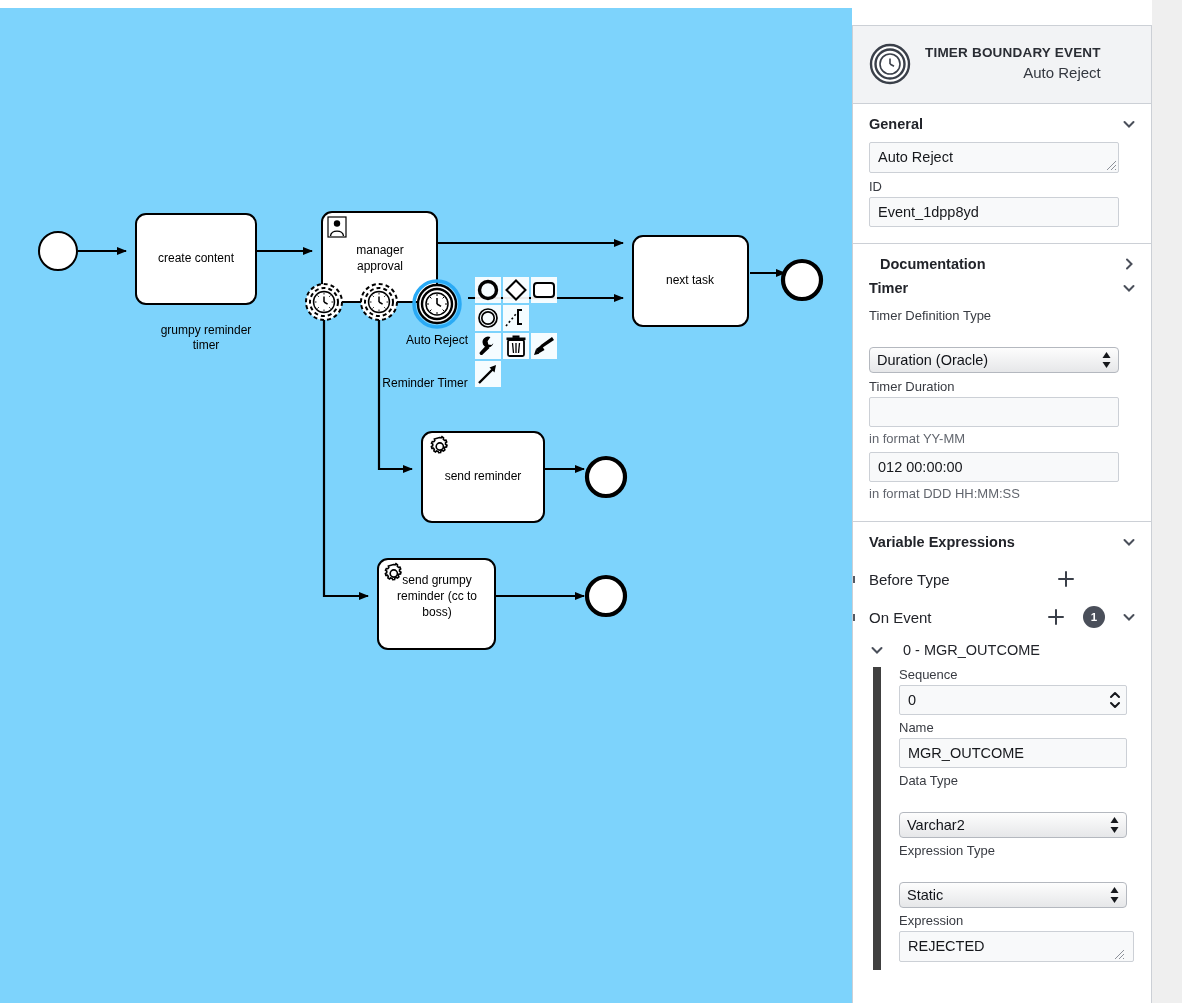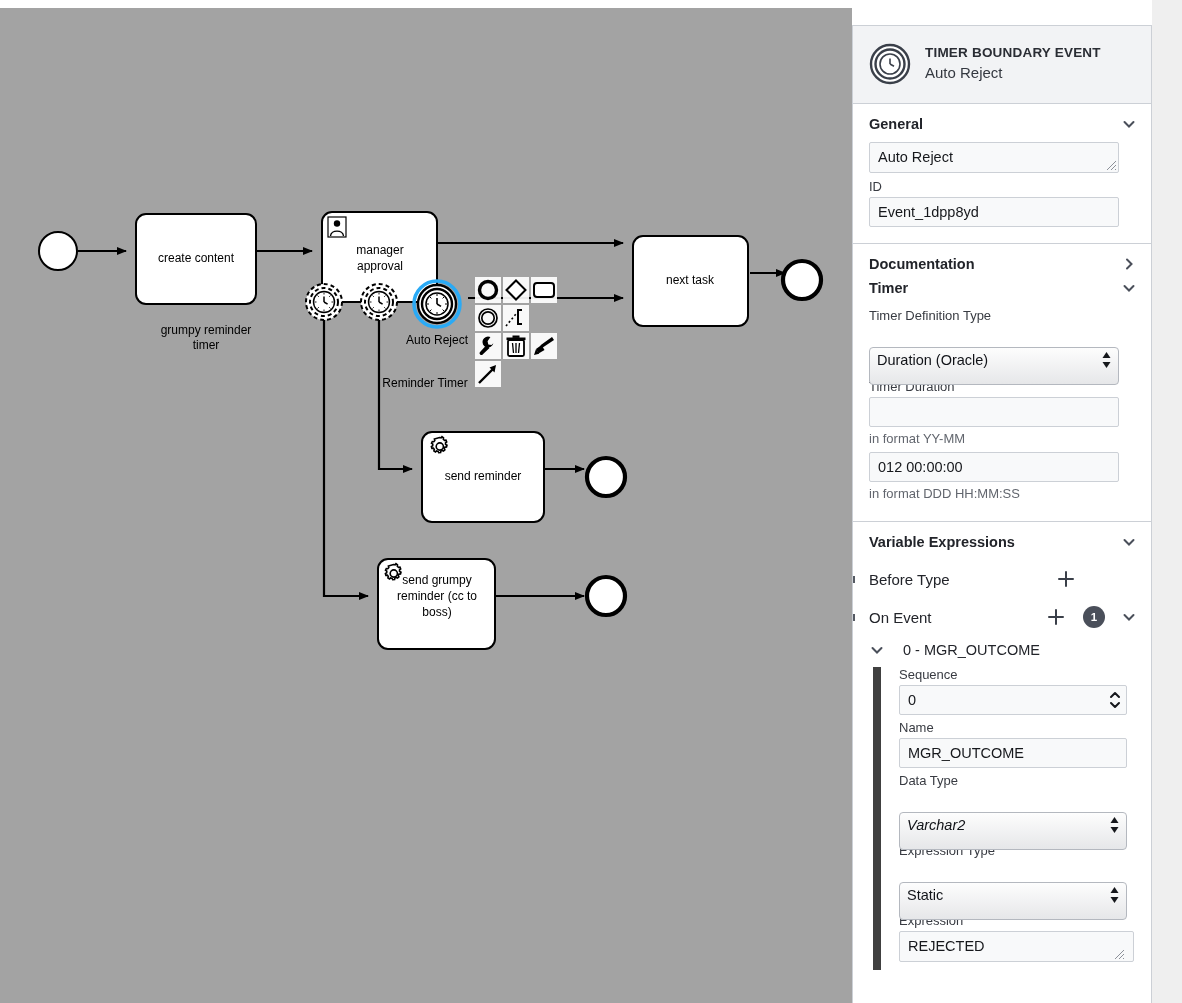--- a/index.html
+++ b/index.html
@@ -9,21 +9,21 @@
     overflow: hidden;
     background: #ffffff;
     font-family: "Liberation Sans", sans-serif;
   }
   #app { position: relative; width: 1182px; height: 1003px; background:#ffffff; }
 
   
   #canvas {
     position: absolute; left: 0; top: 8px;
     width: 852px; height: 995px;
-    background: #a3a3a3;
+    background: #7dd3fc;
     overflow: hidden;
   }
   #canvas svg { display: block; }
   .bpmn-label {
     font-family: "Liberation Sans", sans-serif;
     font-size: 12px;
     fill: #000000;
     text-anchor: middle;
     dominant-baseline: middle;
   }
@@ -44,30 +44,30 @@
 
   
   .panel-header {
     display: flex; align-items: center; gap: 14px;
     padding: 14px 16px 16px 16px;
     background: #f2f3f5;
     border-bottom: 1px solid #ccd0d6;
     height: 78px;
   }
   .hdr-icon { width: 42px; height: 42px; flex: 0 0 42px; }
-  .hdr-text { line-height: 1.35; }
+  .hdr-text { line-height: 1.35; text-align: right; }
   .hdr-type {
     font-weight: bold; font-size: 13.5px; letter-spacing: .2px;
     color: #2a2d34; text-transform: uppercase;
   }
   .hdr-name { font-size: 15px; color: #343840; margin-top: 1px; }
 
   
   .group { border-bottom: 1px solid #ccd0d6; padding: 0 0 14px 0; }
-  .group.no-pad { padding-bottom: 0; }
+  .group.no-pad { padding-bottom: 0; margin-left: 11px; }
   .group-head {
     display: flex; align-items: flex-end; justify-content: space-between;
     padding: 12px 16px 10px 16px;
     cursor: pointer;
   }
   .group-title { font-weight: bold; font-size: 14.5px; color: #22242a; }
   .chev { width: 16px; height: 16px; flex: 0 0 16px; }
 
   .field { padding: 0 16px; margin-bottom: 2px; }
   .field-label { font-size: 13px; color: #383b42; margin: 6px 0 3px 0; display:block; }
@@ -87,21 +87,21 @@
   .ta { height: 31px; resize: none; overflow: hidden; }
   .ta-wrap { position: relative; width: 250px; }
   .grip {
     position: absolute; right: 2px; bottom: 2px;
     width: 11px; height: 11px; pointer-events: none;
   }
 
   
   .sel-wrap { position: relative; width: 250px; height: 26px; }
   .sel {
-    width: 250px; height: 38px;
+    width: 250px; height: 26px;
     border: 1px solid #b4b8bf; border-radius: 4px;
     background: linear-gradient(#fdfdfd, #e6e7e9);
     font-family: "Liberation Sans", sans-serif;
     font-size: 14.5px; color: #111318;
     padding: 0 26px 0 7px;
     line-height: 24px;
     white-space: nowrap; overflow: hidden; margin-top: 24px;
   }
   .sel-arrows {
     position: absolute; right: 7px; top: 3px;
@@ -479,21 +479,21 @@
             <svg class="num-spin" viewBox="0 0 14 22">
               <path d="M3 8 L7 4 L11 8" fill="none" stroke="#16181c" stroke-width="2" stroke-linecap="round" stroke-linejoin="round"></path>
               <path d="M3 14 L7 18 L11 14" fill="none" stroke="#16181c" stroke-width="2" stroke-linecap="round" stroke-linejoin="round"></path>
             </svg>
           </div>
 
           <span class="field-label">Name</span>
           <div class="txt" style="width:228px;">MGR_OUTCOME</div>
 
           <span class="field-label">Data Type</span>
-          <div class="sel-wrap" style="width:228px;font-style:italic;">
+          <div class="sel-wrap" style="width:228px;">
             <div class="sel" style="width:228px;">Varchar2</div>
             <svg class="sel-arrows" viewBox="0 0 11 20">
               <path d="M5.5 2 L9.5 8 L1.5 8 Z" fill="#16181c"></path>
               <path d="M5.5 18 L9.5 12 L1.5 12 Z" fill="#16181c"></path>
             </svg>
           </div>
 
           <span class="field-label">Expression Type</span>
           <div class="sel-wrap" style="width:228px;">
             <div class="sel" style="width:228px;">Static</div>

